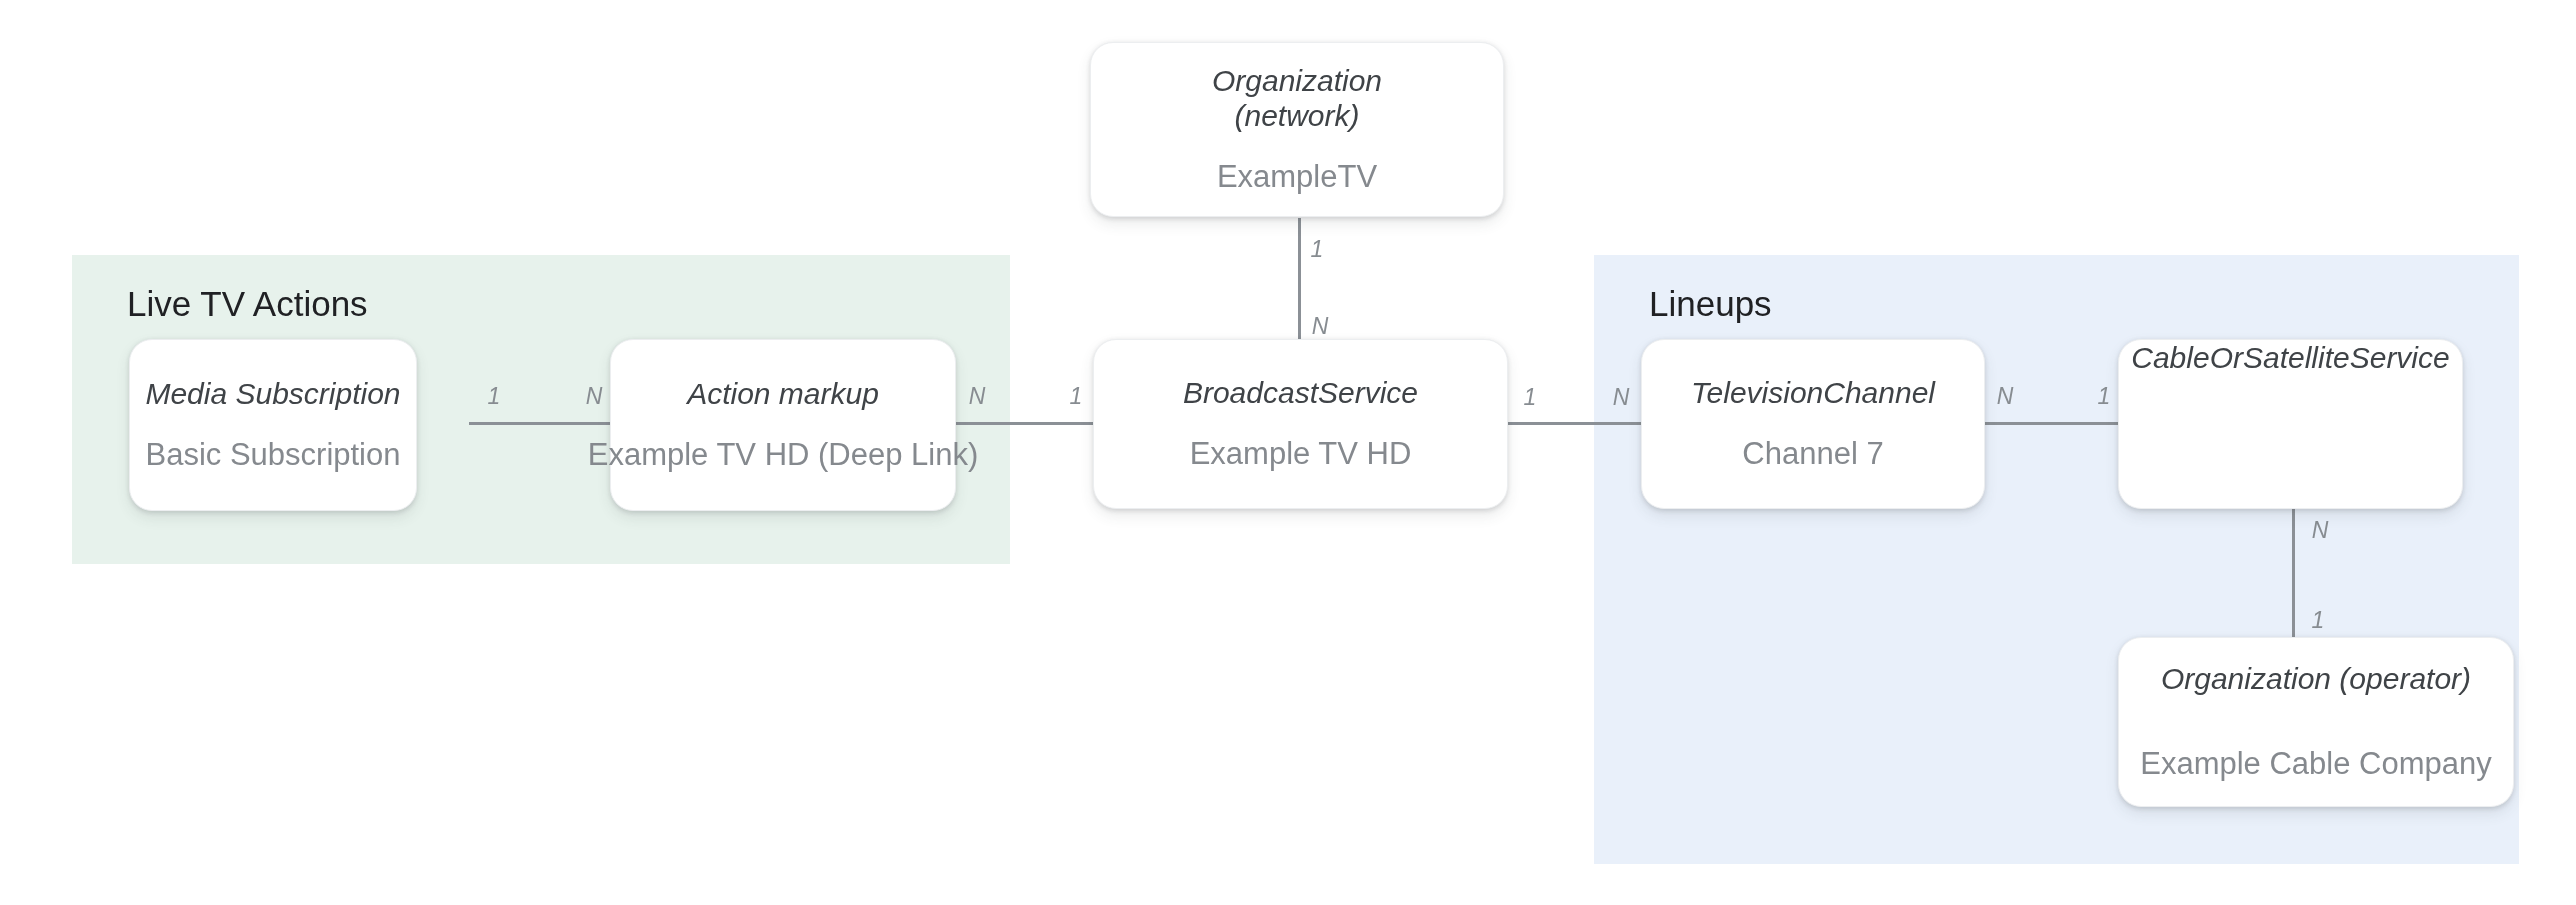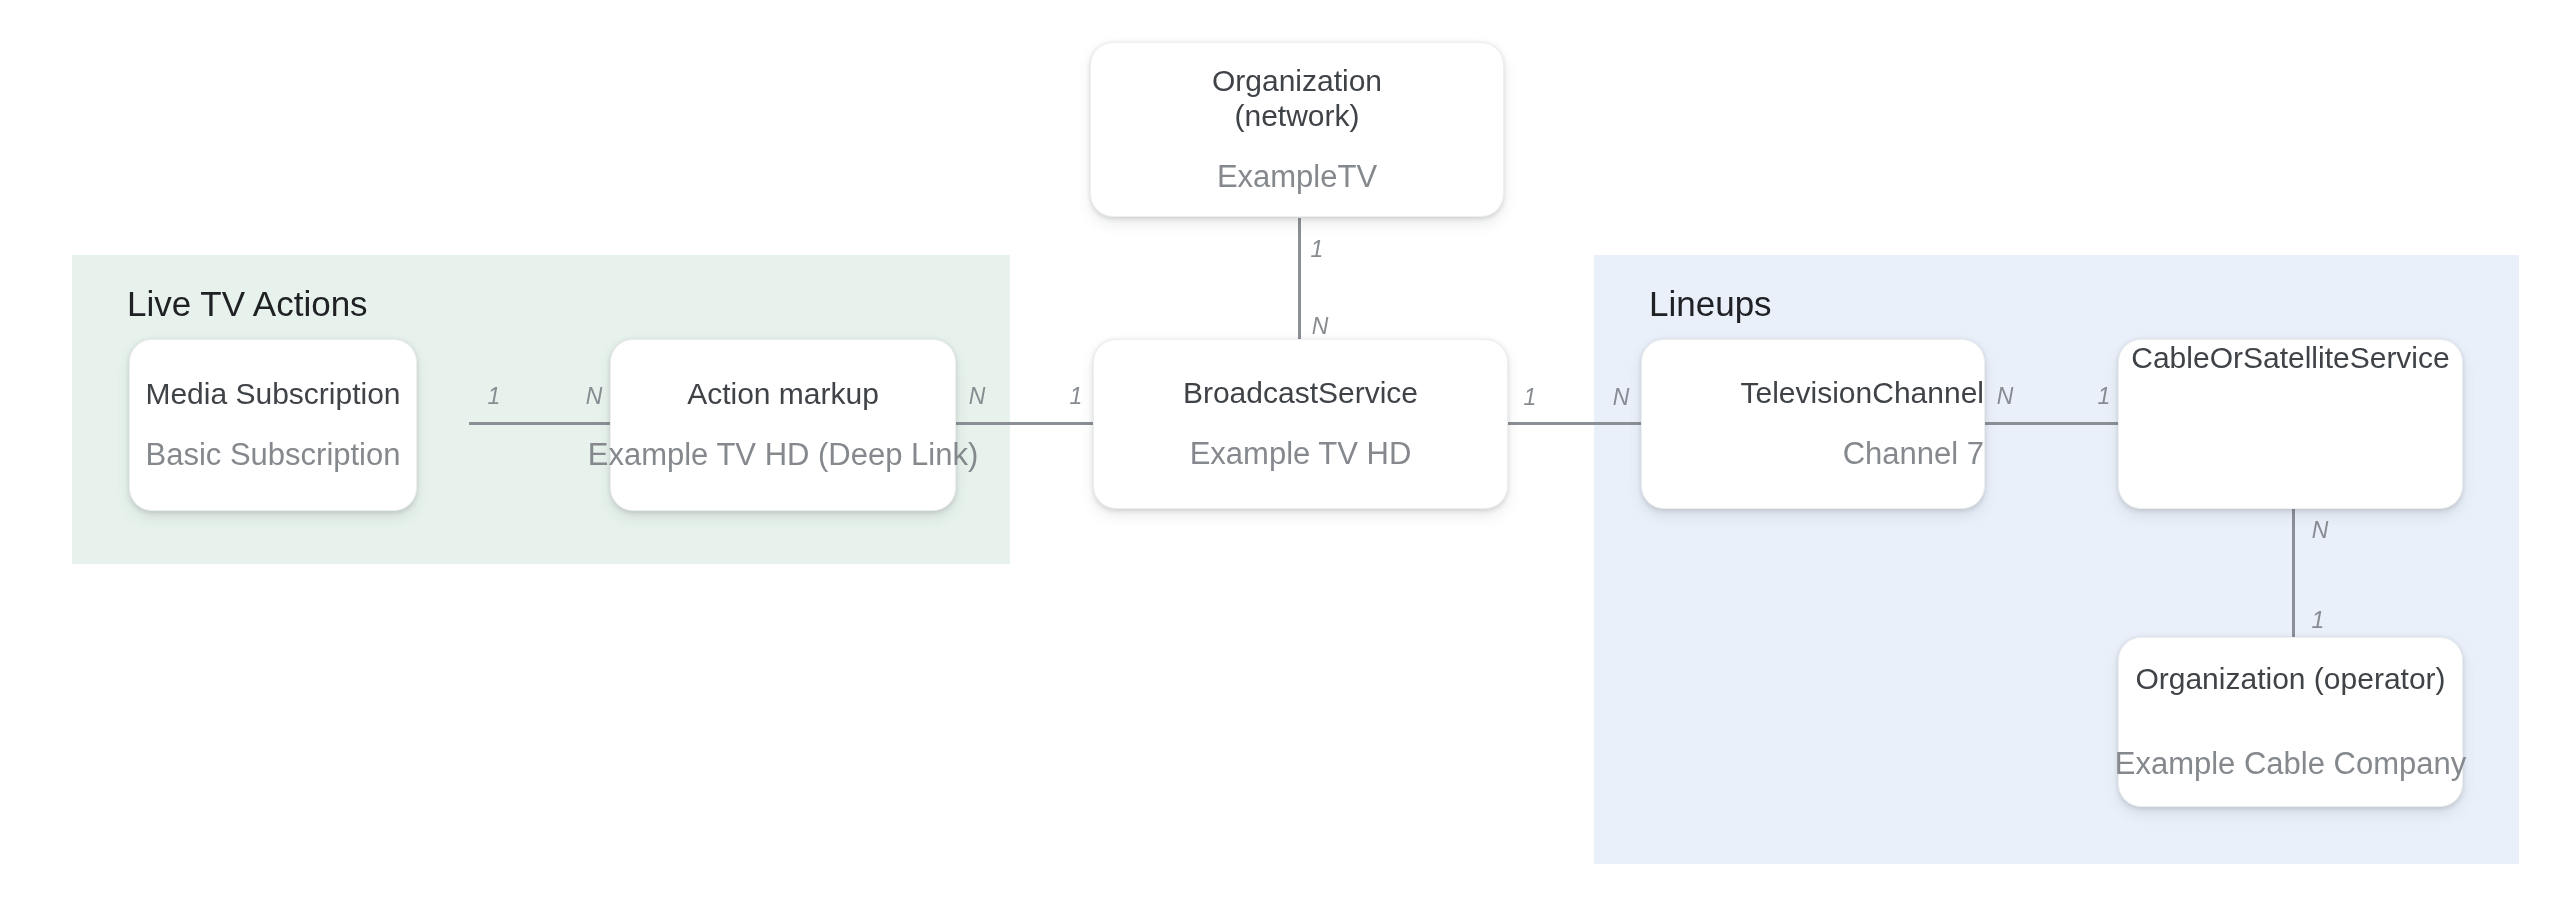--- a/index.html
+++ b/index.html
@@ -47,34 +47,35 @@
     justify-content: center;
     gap: 23px;
     text-align: center;
     box-sizing: border-box;
   }
   .card-title {
     font-size: 30px;
     line-height: 1.18;
     color: #3f4347;
     white-space: pre;
+    font-style: italic;
   }
   .card-sub {
     font-size: 31px;
     line-height: 1.26;
     color: #85898e;
     white-space: pre;
   }
   .card.org-network        { left: 1090px; top: 42px;  width: 414px; height: 175px; }
   .card.media-subscription { left: 129px;  top: 339px; width: 288px; height: 172px; }
   .card.action-markup      { left: 610px;  top: 339px; width: 346px; height: 172px; }
   .card.broadcast-service  { left: 1093px; top: 339px; width: 415px; height: 170px; }
-  .card.television-channel { left: 1641px; top: 339px; width: 344px; height: 170px; align-items: flex-end; }
+  .card.television-channel { left: 1641px; top: 339px; width: 344px; height: 170px; }
   .card.cable-service      { left: 2118px; top: 339px; width: 345px; height: 170px; justify-content: space-between; }
-  .card.org-operator       { left: 2118px; top: 637px; width: 345px; height: 170px; gap: 48px; }
+  .card.org-operator       { left: 2118px; top: 637px; width: 396px; height: 170px; gap: 48px; }
   .line {
     position: absolute;
     background: #8b9096;
   }
   .line.h-media-action       { left: 469px;  top: 422px; width: 141px; height: 2.7px; }
   .line.h-action-broadcast   { left: 955px; top: 422px; width: 138px; height: 2.7px; }
   .line.h-broadcast-tv       { left: 1508px; top: 422px; width: 133px; height: 2.7px; }
   .line.h-tv-cable           { left: 1985px; top: 422px; width: 133px; height: 2.7px; }
   .line.v-network-broadcast  { left: 1298px; top: 218px; width: 2.7px;   height: 121px; }
   .line.v-cable-operator     { left: 2292px; top: 509px; width: 2.7px;   height: 128px; }

